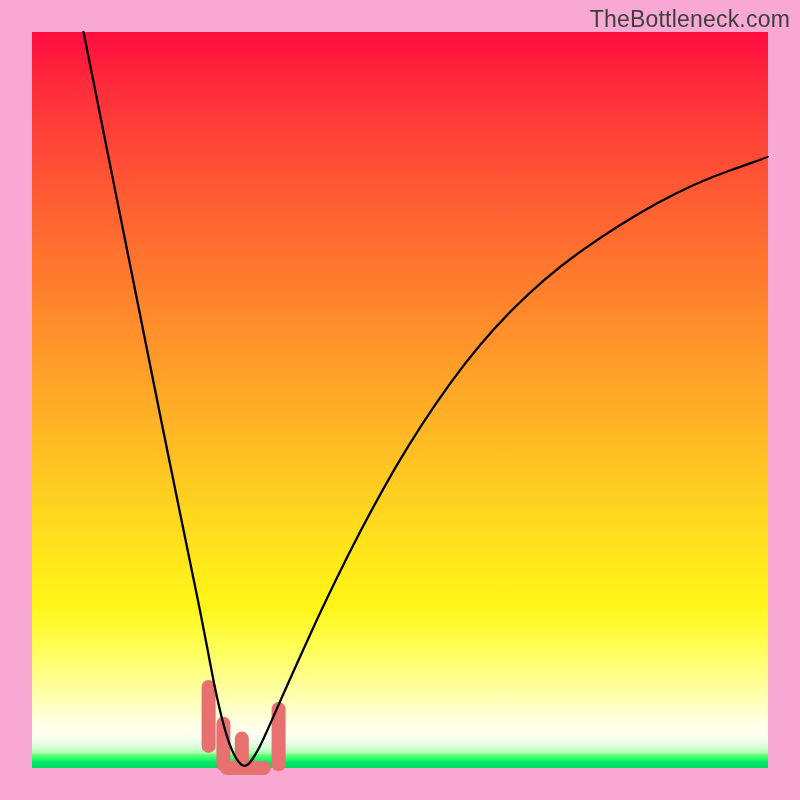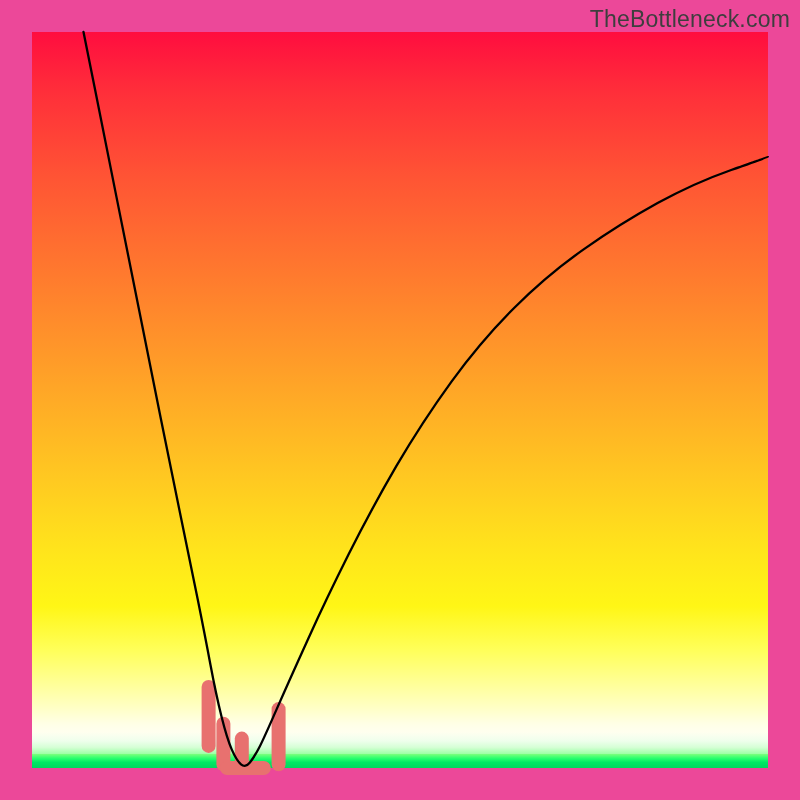--- a/index.html
+++ b/index.html
@@ -9,21 +9,21 @@
     height: 800px;
     background: #000;
     overflow: hidden;
     font-family: Arial, Helvetica, sans-serif;
   }
   .frame {
     position: absolute;
     left: 0; top: 0;
     width: 800px;
     height: 800px;
-    background: #ec4899;
+    background: #f9a8d4;
   }
   .plot-area {
     position: absolute;
     left: 32px;
     top: 32px;
     width: 736px;
     height: 736px;
     
     background: linear-gradient(
       to bottom,

